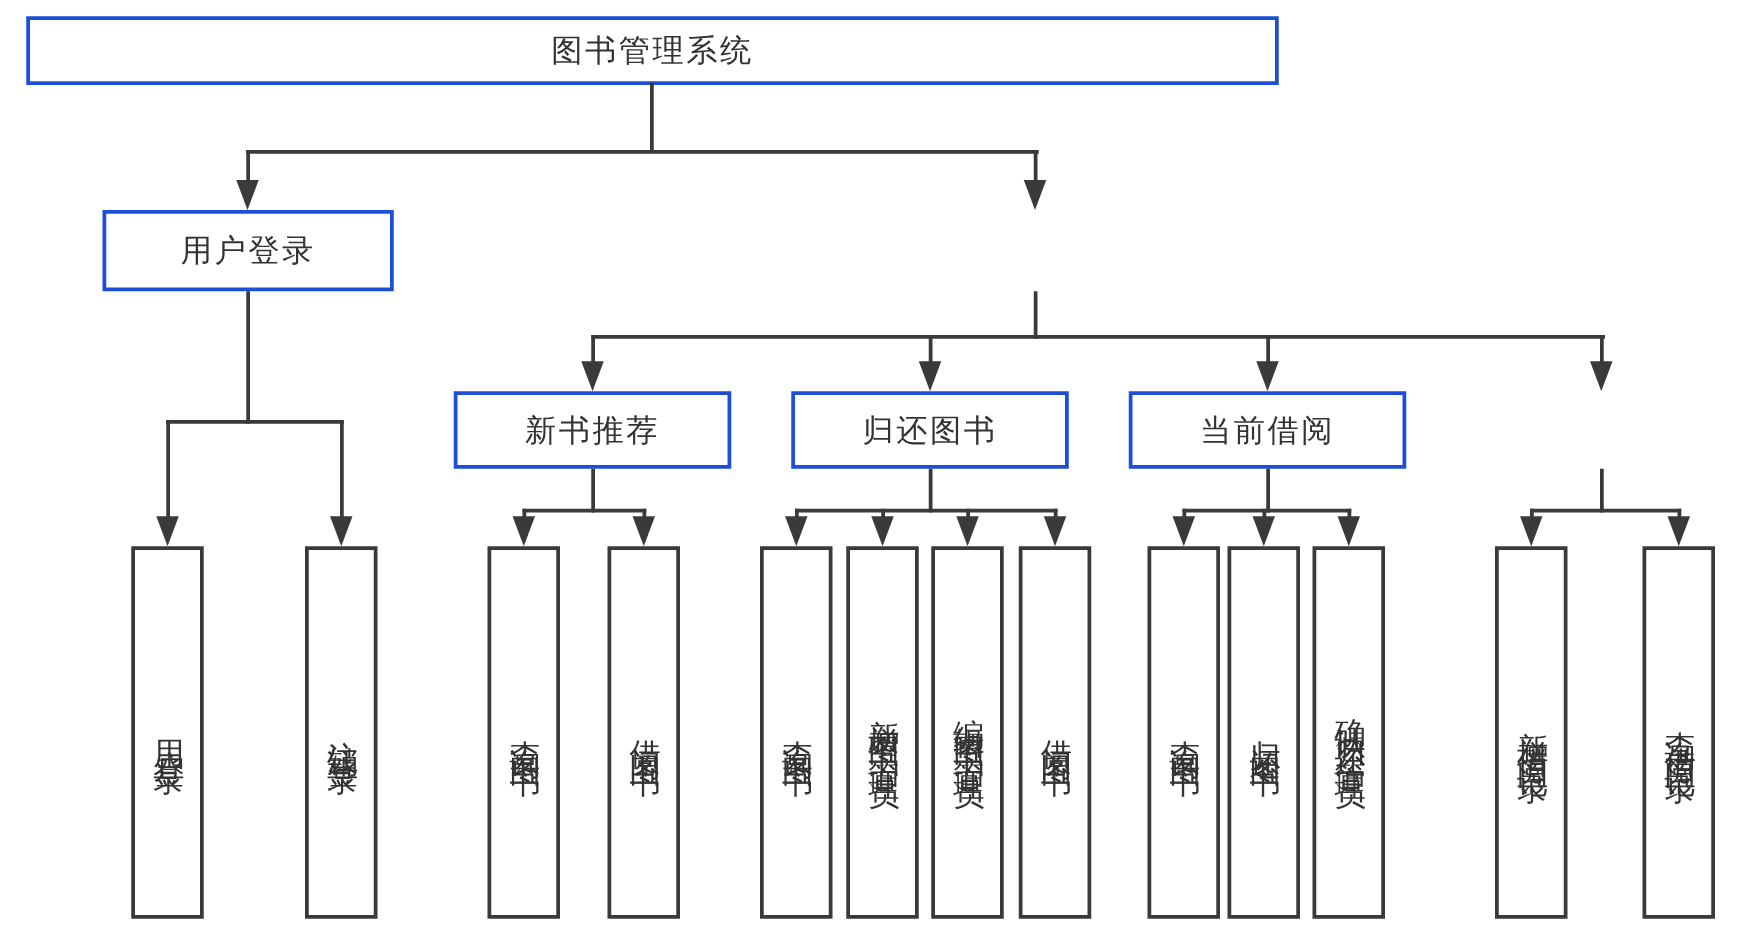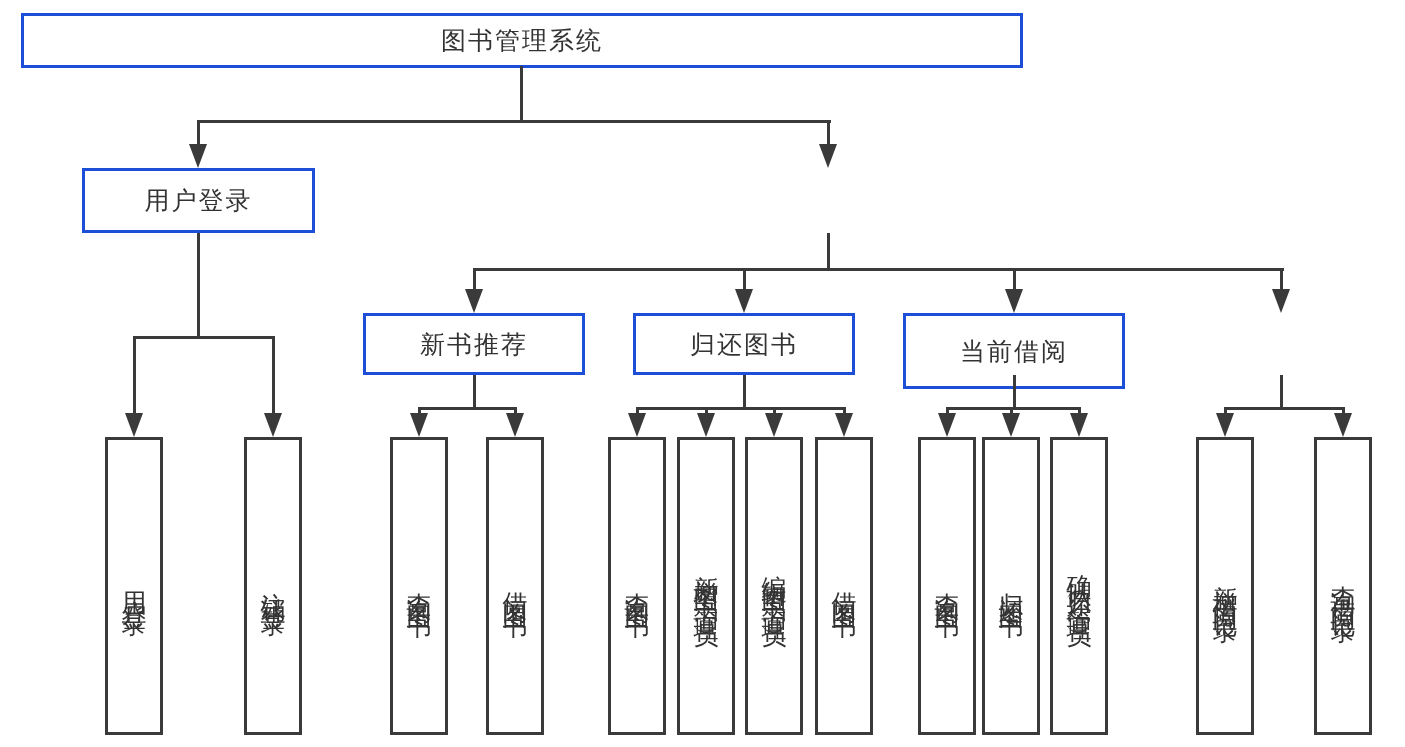--- a/index.html
+++ b/index.html
@@ -62,21 +62,21 @@
   <div class="arrow" style="left:465px;top:289px;"></div>
   <div class="vline" style="left:743px;top:268px;height:26px;"></div>
   <div class="arrow" style="left:735px;top:289px;"></div>
   <div class="vline" style="left:1013px;top:268px;height:26px;"></div>
   <div class="arrow" style="left:1005px;top:289px;"></div>
   <div class="vline" style="left:1280px;top:268px;height:26px;"></div>
   <div class="arrow" style="left:1272px;top:289px;"></div>
 
   <div class="node" style="left:363px;top:313px;width:222px;height:62px;text-align:right;">新书推荐</div>
   <div class="node" style="left:633px;top:313px;width:222px;height:62px;">归还图书</div>
-  <div class="node" style="left:903px;top:313px;width:222px;height:76px;">当前借阅</div>
+  <div class="node" style="left:903px;top:313px;width:222px;height:62px;">当前借阅</div>
 
   <div class="vline" style="left:473px;top:375px;height:35px;"></div>
   <div class="hline" style="left:418px;top:407px;width:99px;"></div>
   <div class="vline" style="left:418px;top:407px;height:10px;"></div>
   <div class="arrow" style="left:410px;top:413px;"></div>
   <div class="vline" style="left:514px;top:407px;height:10px;"></div>
   <div class="arrow" style="left:506px;top:413px;"></div>
 
   <div class="vline" style="left:743px;top:375px;height:35px;"></div>
   <div class="hline" style="left:636px;top:407px;width:210px;"></div>

